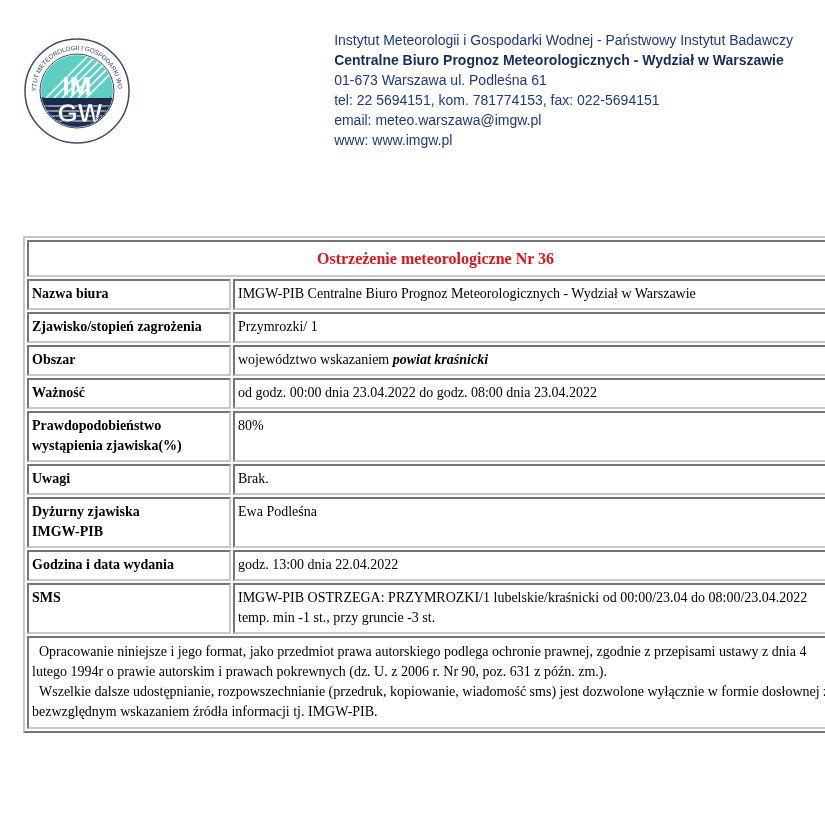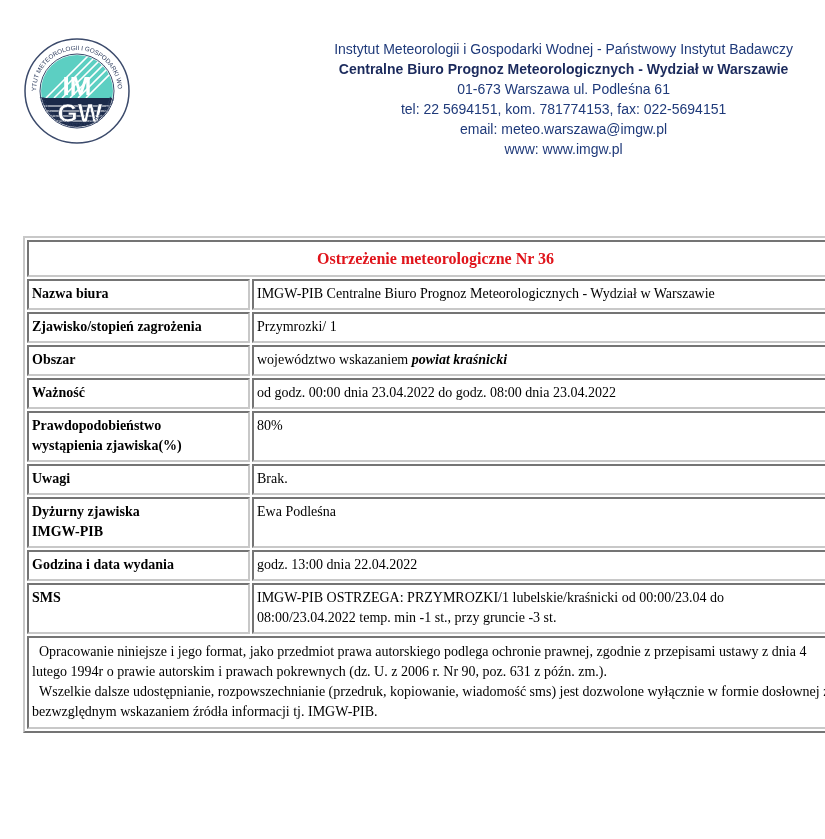--- a/index.html
+++ b/index.html
@@ -1,27 +1,27 @@
 <!DOCTYPE html>
 <html><head>
 <meta charset="utf-8">
 <style>
   html, body { margin: 0; padding: 0; background: #ffffff; }
   body { width: 825px; height: 839px; position: relative; overflow: hidden; font-family: "Liberation Serif", serif; }
 
   .logo { position: absolute; left: 24px; top: 38px; width: 106px; height: 106px; }
 
-  .header-info { position: absolute; right: 32px; top: 39px; text-align: center;
+  .header-info { position: absolute; right: 32px; top: 30px; text-align: left;
     font-family: "Liberation Sans", sans-serif; font-size: 14px; line-height: 20px; color: #1f3a7a; }
   .header-info .bold { font-weight: bold; color: #1b2a5c; }
 
   table.warning { position: absolute; left: 23px; top: 236px; width: 825px;
     border-collapse: separate; border-spacing: 2px; border: 2px outset #c8c8c8;
     background: #ffffff; font-size: 14px; color: #000; }
-  table.warning td { border: 2px inset #c8c8c8; padding: 3px 19px 4px 3px; vertical-align: top; line-height: 20px; }
+  table.warning td { border: 2px inset #c8c8c8; padding: 3px 0 4px 3px; vertical-align: top; line-height: 20px; }
   td.title-cell { text-align: center; color: #e0141b; font-weight: bold; font-size: 16px; padding: 7px 3px 6px 3px !important; }
   td.label { font-weight: bold; width: 197px; }
   td.value { }
   td.footer { padding: 4px 6px 5px 3px !important; margin-left: 16px; }
   .b { font-weight: bold; font-style: italic; }
 </style>
 </head>
 <body>
 
 <svg class="logo" viewBox="0 0 106 106">

